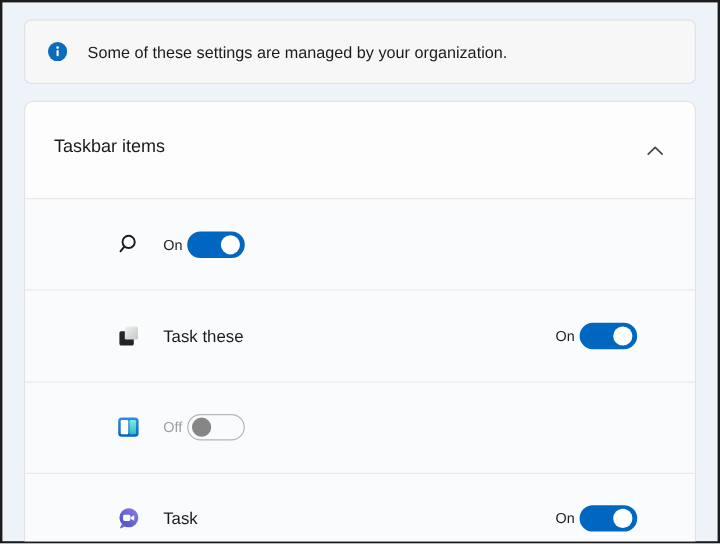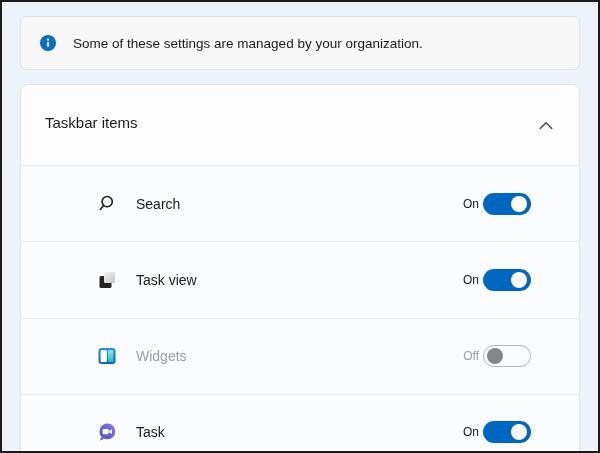--- a/index.html
+++ b/index.html
@@ -105,41 +105,40 @@
       </span>
     </div>
 
     <div class="row">
       <span class="ico">
         <svg viewBox="0 0 20 20" width="20" height="20">
           <circle cx="10.2" cy="7.6" r="5.1" fill="none" stroke="#1b1b1b" stroke-width="1.6"></circle>
           <line x1="6.4" y1="11.7" x2="3.4" y2="15.4" stroke="#1b1b1b" stroke-width="1.6" stroke-linecap="round"></line>
         </svg>
       </span>
-      <span class="row-label">Search</span>
       <span class="state-label">On</span>
       <div class="toggle on">
           <div class="knob"></div>
         </div>
     </div>
 
     <div class="row">
       <span class="ico">
         <svg viewBox="0 0 20 20" width="20" height="20">
           <defs>
             <linearGradient id="tvGrad" x1="0" y1="0" x2="1" y2="1">
               <stop offset="0" stop-color="#f2f2f2"></stop>
                 <stop offset="1" stop-color="#c6c6c6"></stop>
             </linearGradient>
           </defs>
           <rect x="2.5" y="6" width="12" height="12" rx="1.6" fill="#242424"></rect>
           <rect x="7" y="2" width="11" height="11" rx="1.2" fill="url(#tvGrad)"></rect>
         </svg>
       </span>
-      <span class="row-label">Task view</span>
+      <span class="row-label">Task these</span>
       <span class="state-label">On</span>
       <div class="toggle on">
           <div class="knob"></div>
         </div>
     </div>
 
     <div class="row disabled">
       <span class="ico">
         <svg viewBox="0 0 20 20" width="20" height="20">
           <defs>
@@ -150,21 +149,20 @@
             <linearGradient id="wgTeal" x1="0" y1="0" x2="0" y2="1">
               <stop offset="0" stop-color="#7debe5"></stop>
                 <stop offset="1" stop-color="#21c1c1"></stop>
             </linearGradient>
           </defs>
           <rect x="1.5" y="2" width="17" height="16" rx="3" fill="url(#wgBlue)"></rect>
           <rect x="3.6" y="4.1" width="6.3" height="11.8" rx="1" fill="#ffffff"></rect>
           <rect x="10.9" y="4.1" width="5.5" height="11.8" rx="1" fill="url(#wgTeal)"></rect>
         </svg>
       </span>
-      <span class="row-label">Widgets</span>
       <span class="state-label">Off</span>
       <div class="toggle off">
           <div class="knob"></div>
         </div>
     </div>
 
     <div class="row">
       <span class="ico">
         <svg viewBox="0 0 20 20" width="20" height="20">
           <defs>

